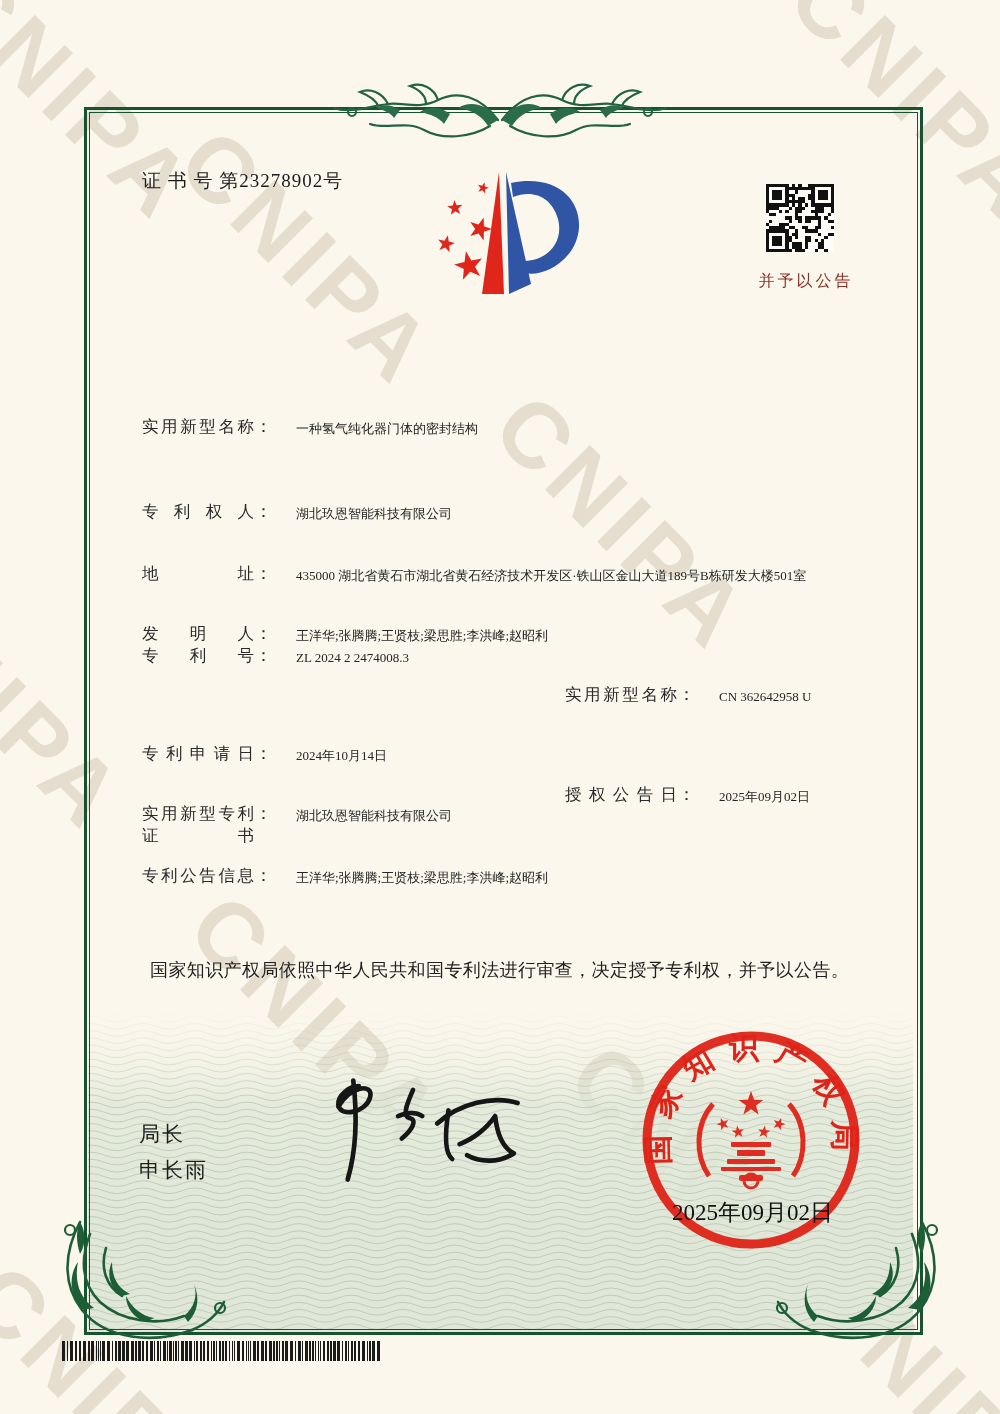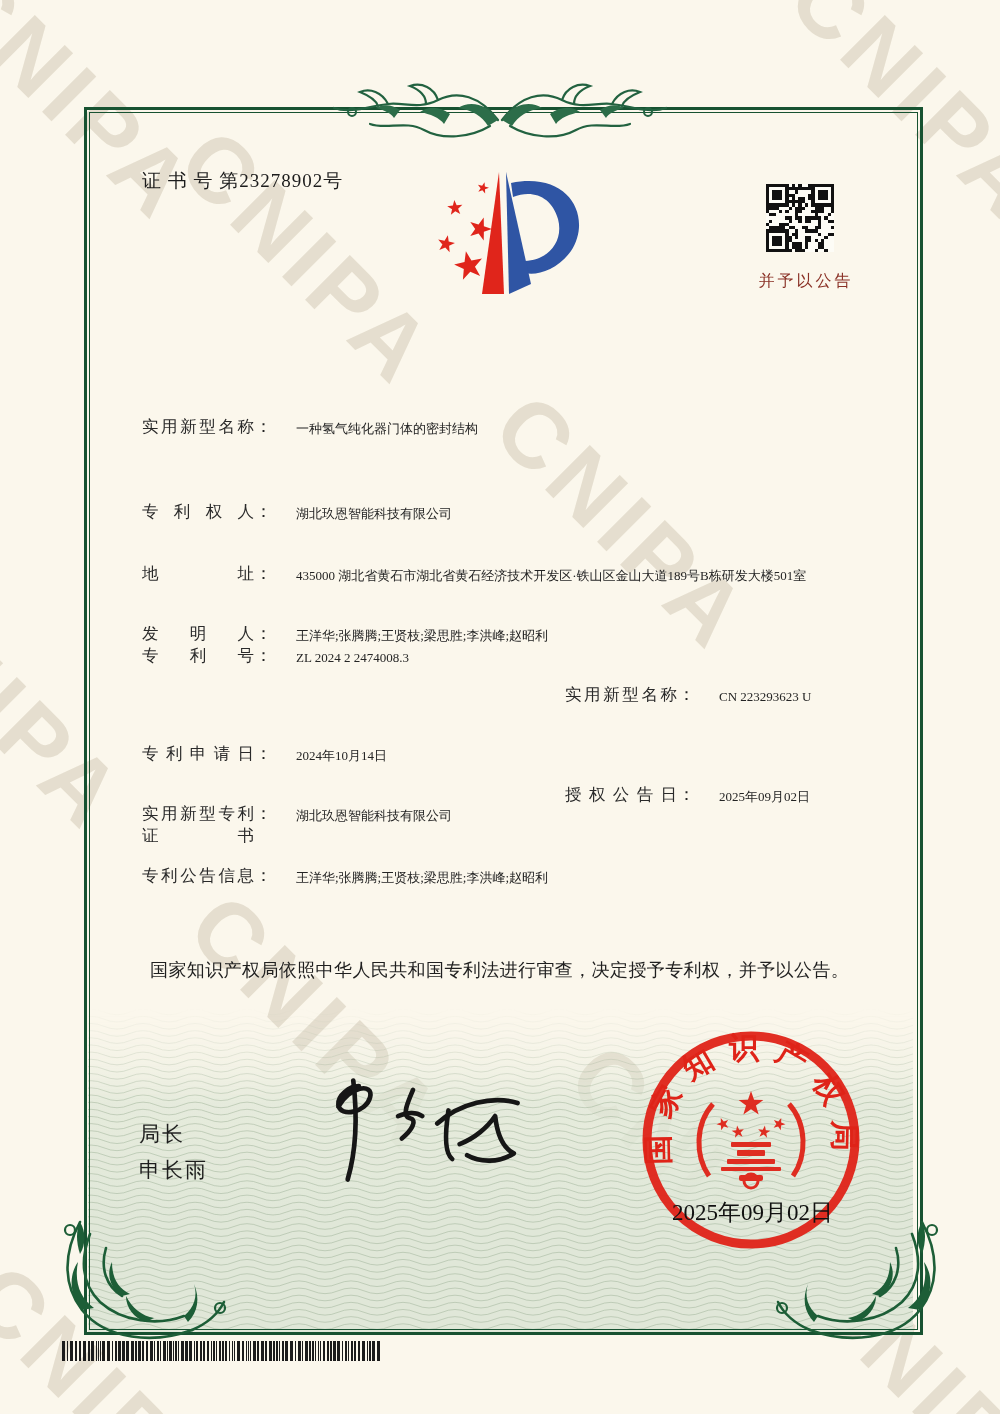--- a/index.html
+++ b/index.html
@@ -366,21 +366,21 @@
     <span class="fvalue">王洋华;张腾腾;王贤枝;梁思胜;李洪峰;赵昭利</span>
   </div>
   <div class="frow" style="top:642px">
     <span class="flabel">专利号</span>
       <span class="fcolon">：</span>
     <span class="fvalue">ZL 2024 2 2474008.3</span>
   </div>
   <div class="frow rcol" style="top:681px">
     <span class="flabel">实用新型名称</span>
       <span class="fcolon">：</span>
-    <span class="fvalue">CN 223293623 U</span>
+    <span class="fvalue">CN 362642958 U</span>
   </div>
   <div class="frow" style="top:740px">
     <span class="flabel">专利申请日</span>
       <span class="fcolon">：</span>
     <span class="fvalue">2024年10月14日</span>
   </div>
   <div class="frow rcol" style="top:781px">
     <span class="flabel">授权公告日</span>
       <span class="fcolon">：</span>
     <span class="fvalue">2025年09月02日</span>

